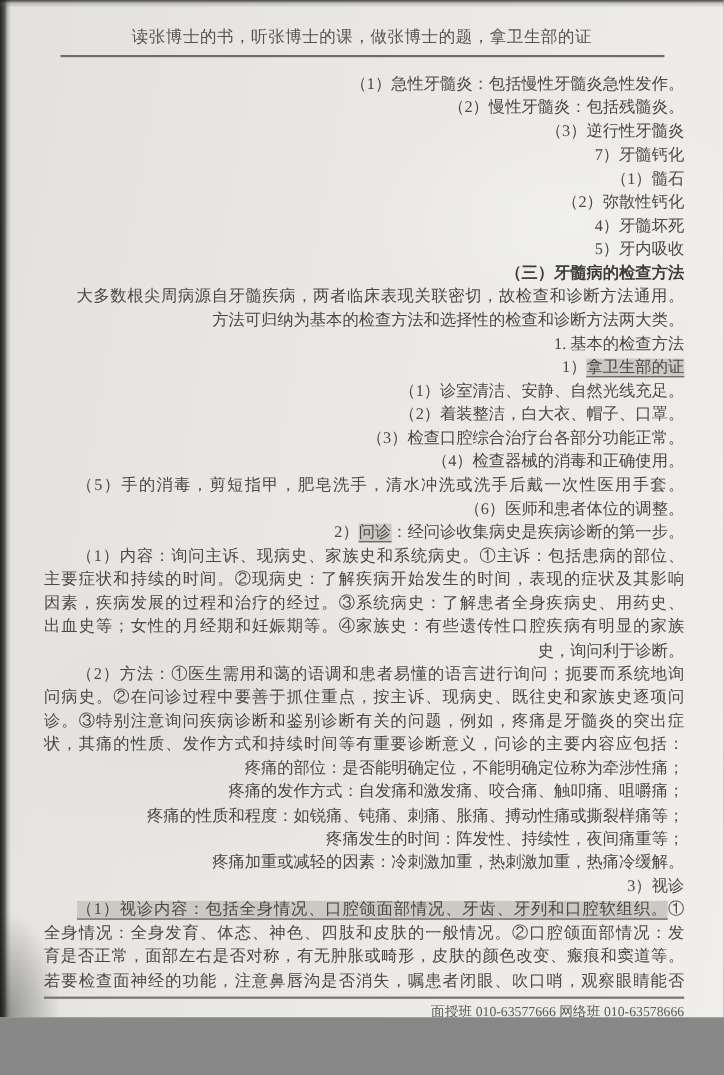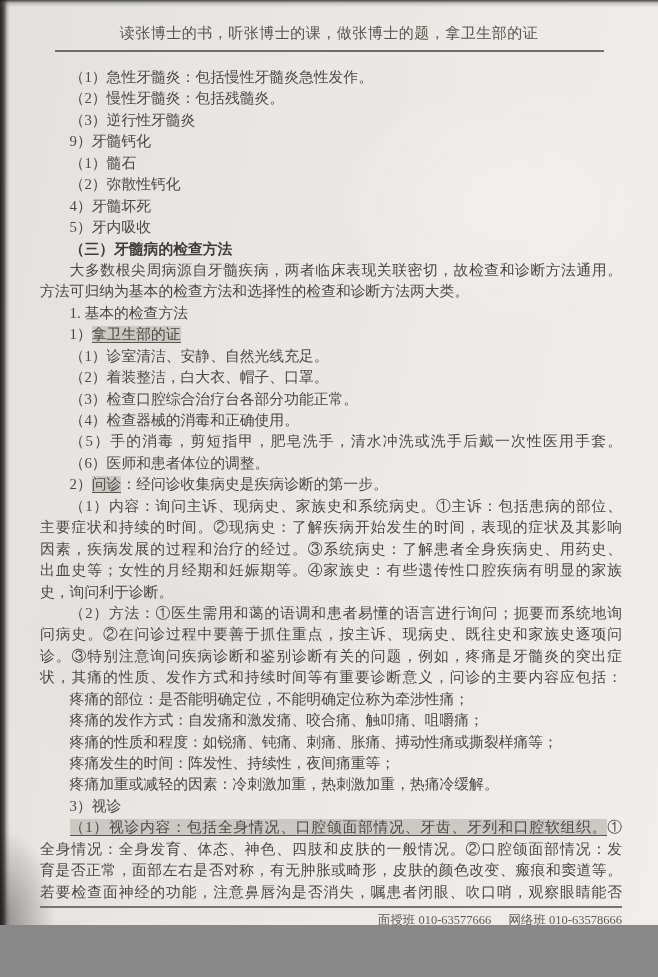--- a/index.html
+++ b/index.html
@@ -23,50 +23,50 @@
   .corner-bl{position:absolute;left:0;bottom:0;width:60px;height:120px;
     background:radial-gradient(80px 140px at 0% 100%,rgba(25,25,23,.45),rgba(0,0,0,0) 70%);}
   
   .header-text{position:absolute;top:24px;left:0;width:100%;
     text-align:center;font-size:15px;letter-spacing:.5px;color:#55544e;}
   .header-rule{position:absolute;top:50px;left:55px;width:549px;height:2px;
     background:#6e6d69;}
   
   .body{position:absolute;top:67px;left:40px;width:582px;
     font-size:14.8px;}
-  .line{height:21.45px;line-height:21.45px;white-space:nowrap;}
+  .line{height:21.45px;line-height:21.45px;white-space:nowrap;text-align:right;}
   .line.ind{text-indent:2em;}
   .line.j{text-align:justify;text-align-last:justify;text-justify:inter-character;}
   .b{font-weight:bold;color:#3e3d38;}
   .hl{background:#cac9c4;border-bottom:1.4px solid #55544f;}
   
   .footer-rule{position:absolute;top:906px;left:40px;width:582px;height:1.5px;background:#76756f;}
   .footer-row{position:absolute;top:910px;left:40px;width:582px;height:18px;
     font-size:12.5px;color:#5b5a55;}
   .footer-left{position:absolute;left:15px;top:2px;}
   .footer-page{position:absolute;left:0;right:0;top:17px;text-align:center;font-size:13.5px;}
   .footer-right{position:absolute;right:0;top:2px;}
-  .footer-right span{margin-left:14px;}
+  .footer-right span{}
 </style>
 </head>
 <body>
 
 <div class="page">
   <div class="edge-left"></div>
   <div class="edge-top"></div>
   <div class="corner-bl"></div>
 
   <div class="header-text">读张博士的书，听张博士的课，做张博士的题，拿卫生部的证</div>
   <div class="header-rule"></div>
 
   <main class="body">
       <div class="line ind"><span>（1）急性牙髓炎：包括慢性牙髓炎急性发作。</span></div>
       <div class="line ind"><span>（2）慢性牙髓炎：包括残髓炎。</span></div>
       <div class="line ind"><span>（3）逆行性牙髓炎</span></div>
-      <div class="line ind"><span>9）牙髓钙化</span></div>
+      <div class="line ind"><span>7）牙髓钙化</span></div>
       <div class="line ind"><span>（1）髓石</span></div>
       <div class="line ind"><span>（2）弥散性钙化</span></div>
       <div class="line ind"><span>4）牙髓坏死</span></div>
       <div class="line ind"><span>5）牙内吸收</span></div>
       <div class="line ind"><span class="b">（三）牙髓病的检查方法</span></div>
       <div class="line ind j"><span>大多数根尖周病源自牙髓疾病，两者临床表现关联密切，故检查和诊断方法通用。</span></div>
       <div class="line"><span>方法可归纳为基本的检查方法和选择性的检查和诊断方法两大类。</span></div>
       <div class="line ind"><span>1. 基本的检查方法</span></div>
       <div class="line ind"><span>1）</span><span class="hl">拿卫生部的证</span></div>
       <div class="line ind"><span>（1）诊室清洁、安静、自然光线充足。</span></div>

